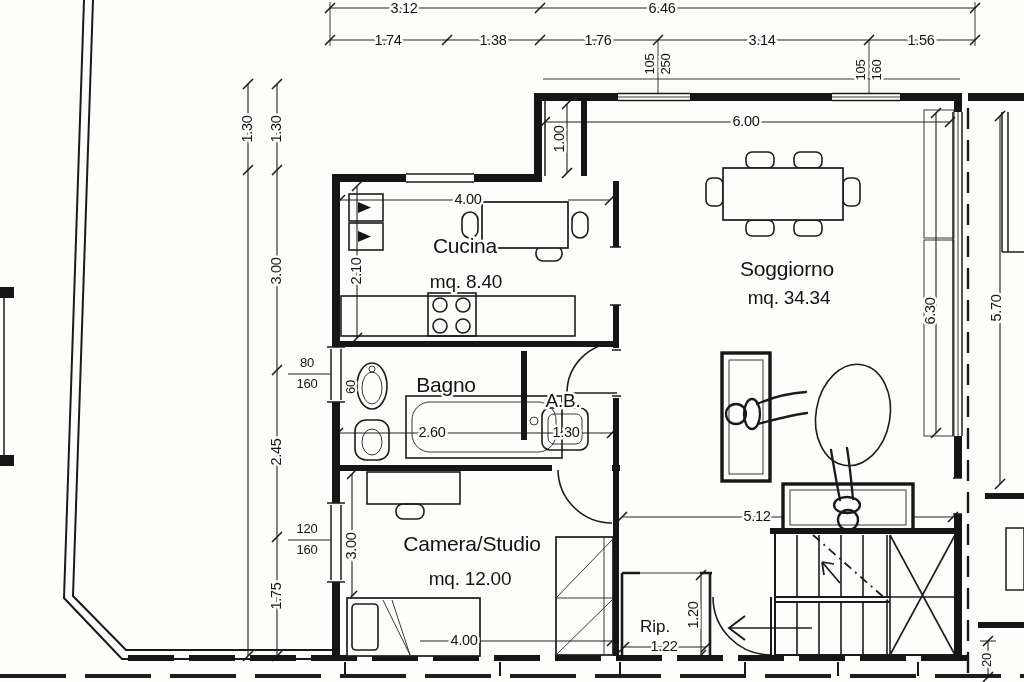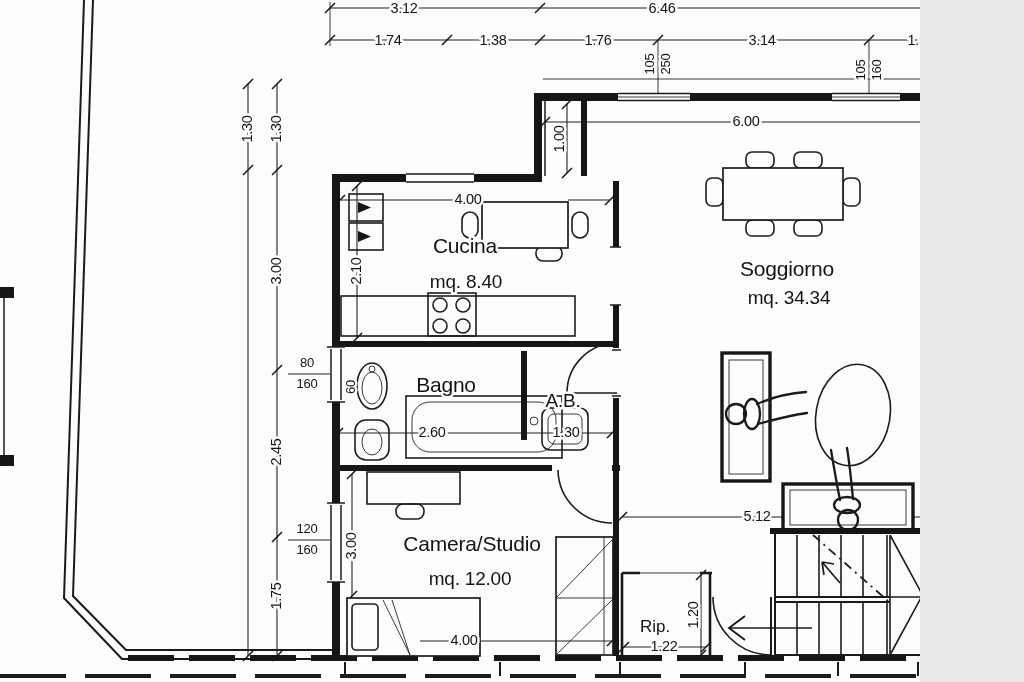--- a/index.html
+++ b/index.html
@@ -1,16 +1,16 @@
 <!DOCTYPE html>
 <html><head>
 <meta charset="utf-8">
 <style>
   html,body{margin:0;padding:0;background:#e8e8e6;}
-  .page{position:relative;width:920px;height:682px;background:#fdfdfb;overflow:hidden;
+  .page{position:relative;width:1024px;height:682px;background:#fdfdfb;overflow:hidden;
         font-family:"Liberation Sans","DejaVu Sans",sans-serif;}
   svg{display:block}
   
   .wx{stroke:#161616;stroke-width:8;fill:none;stroke-linecap:butt}
   .wi{stroke:#161616;stroke-width:6;fill:none;stroke-linecap:butt}
   .w3{stroke:#1a1a1a;stroke-width:2.6;fill:none}
   .w2{stroke:#1a1a1a;stroke-width:2;fill:none}
   .thin{stroke:#1d1d1d;stroke-width:1.5;fill:none}
   .hair{stroke:#242424;stroke-width:.9;fill:none}
   .dim{stroke:#222;stroke-width:1.1;fill:none}

